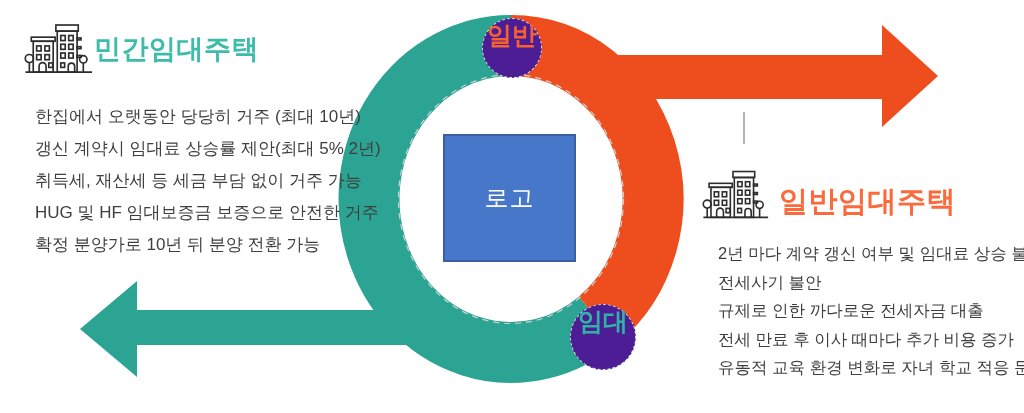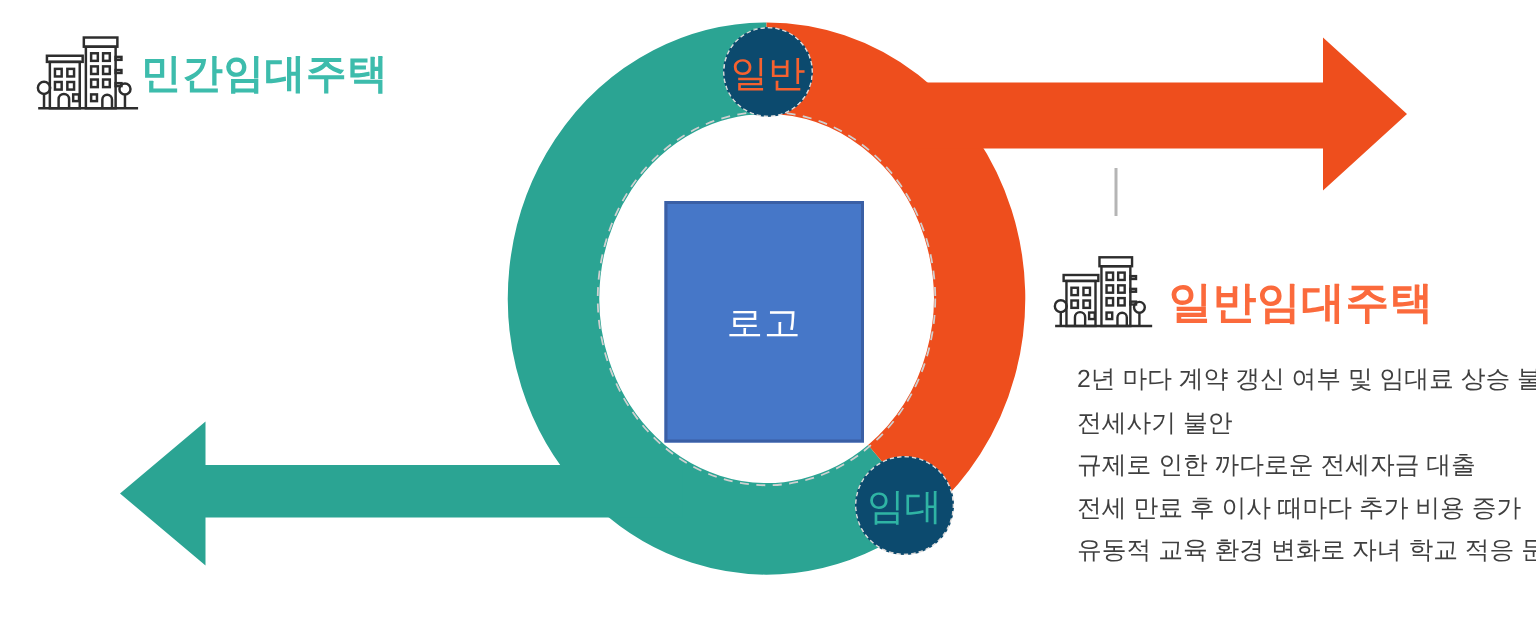--- a/index.html
+++ b/index.html
@@ -15,25 +15,25 @@
   #ringsvg{left:0;top:0;width:1024px;height:413px;}
   .panel-title{font-weight:bold;letter-spacing:0.5px;white-space:nowrap;}
   #left-title{left:94px;top:31px;font-size:27px;color:var(--title-teal);}
   #right-title{left:779px;top:182px;font-size:29px;color:var(--title-orange);}
   .list{color:var(--body-text);}
   #left-list{left:35px;top:101px;font-size:17px;}
   #left-list .item{height:32px;line-height:32px;}
   #right-list{left:718px;top:239px;font-size:16.5px;}
   #right-list .item{height:28.6px;line-height:28.6px;}
   .item{white-space:nowrap;}
-  .badge{background:#0c4a6e;border:1px dashed #d9d9d9;border-radius:50%;
-    display:flex;align-items:center;justify-content:center;font-weight:normal;}
+  .badge{background:#4c1d95;border:1px dashed #d9d9d9;border-radius:50%;
+    display:flex;align-items:flex-start;justify-content:center;font-weight:bold;}
   #badge-general{left:482px;top:18px;width:58px;height:58px;font-size:25px;color:var(--badge-general-text);}
   #badge-rental{left:570px;top:304px;width:64px;height:64px;font-size:25px;color:var(--badge-rental-text);}
-  #logo-box{left:443px;top:134px;width:133px;height:161px;background:var(--logo-blue);
+  #logo-box{left:443px;top:134px;width:133px;height:128px;background:var(--logo-blue);
     border:2px solid var(--logo-border);box-sizing:border-box;display:flex;align-items:center;
     justify-content:center;color:#fff;font-size:24px;letter-spacing:1px;}
   #connector{left:743px;top:112px;width:2px;height:32px;background:var(--connector-gray);}
   .bldg-icon{stroke:#2d2d2d;stroke-width:1.7;fill:none;}
   #left-icon{left:24px;top:10px;}
   #right-icon{left:702px;top:157px;}
 </style>
 </head>
 <body>
 
@@ -75,20 +75,27 @@
     <rect x="37.8" y="43.3" width="4.6" height="5.2"></rect>
       <rect x="46" y="43.3" width="4.6" height="5.2"></rect>
     <rect x="37.8" y="53.5" width="4" height="4.6"></rect>
     <path d="M45.5 63 v-6 a3.3 3.3 0 0 1 6.6 0 V63"></path>
     <rect x="54.6" y="27.8" width="4" height="2"></rect>
       <rect x="54.6" y="36.8" width="4" height="2"></rect>
     <rect x="54.6" y="45.8" width="4" height="2"></rect>
   </svg>
 
   <div id="left-title" class="abs panel-title">민간임대주택</div>
+  <div id="left-list" class="abs list">
+      <div class="item">한집에서 오랫동안 당당히 거주 (최대 10년)</div>
+      <div class="item">갱신 계약시 임대료 상승률 제안(최대 5% 2년)</div>
+      <div class="item">취득세, 재산세 등 세금 부담 없이 거주 가능</div>
+      <div class="item">HUG 및 HF 임대보증금 보증으로 안전한 거주</div>
+      <div class="item">확정 분양가로 10년 뒤 분양 전환 가능</div>
+    </div>
 
   <div id="connector" class="abs"></div>
 
   <svg id="right-icon" class="abs bldg-icon" width="68" height="64" viewBox="0 0 72 66">
     <line x1="1.5" y1="63" x2="70" y2="63"></line>
     <circle cx="5.5" cy="49" r="4.2"></circle>
       <line x1="5.5" y1="53.2" x2="5.5" y2="63"></line>
     <circle cx="61" cy="49.8" r="3.8"></circle>
       <line x1="61" y1="53.6" x2="61" y2="63"></line>
     <rect x="7.5" y="27" width="24.5" height="4.2"></rect>

